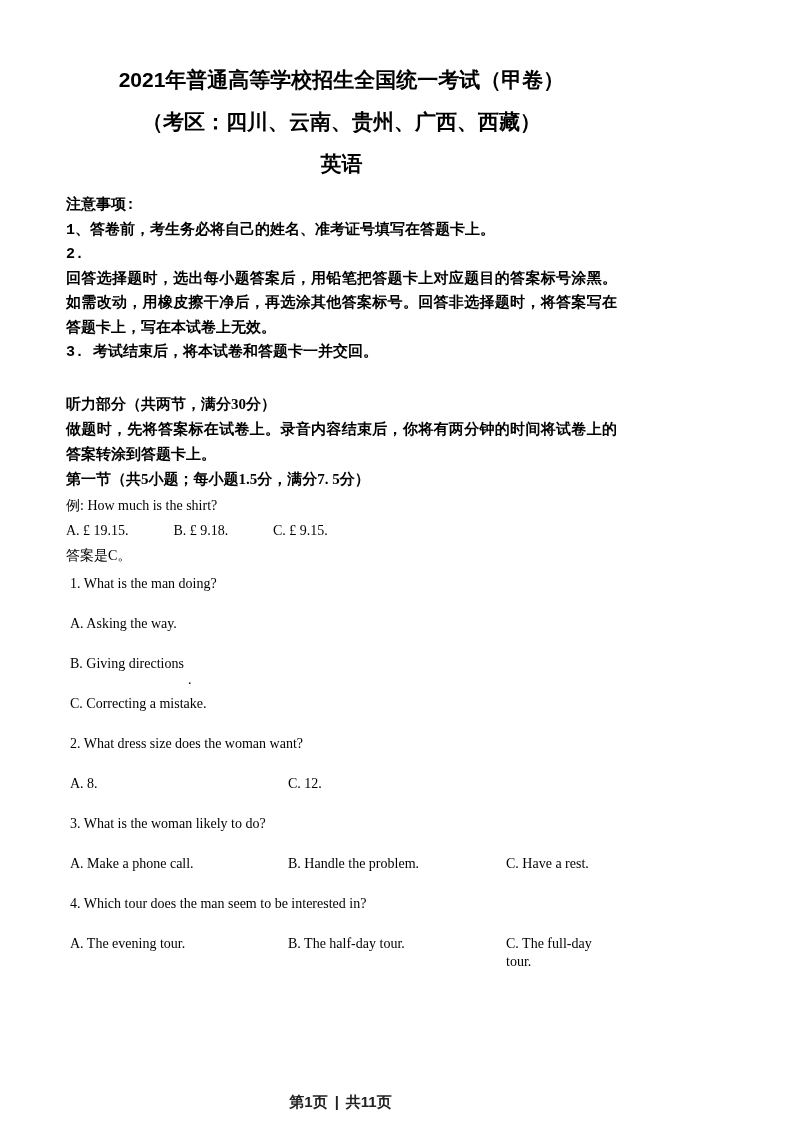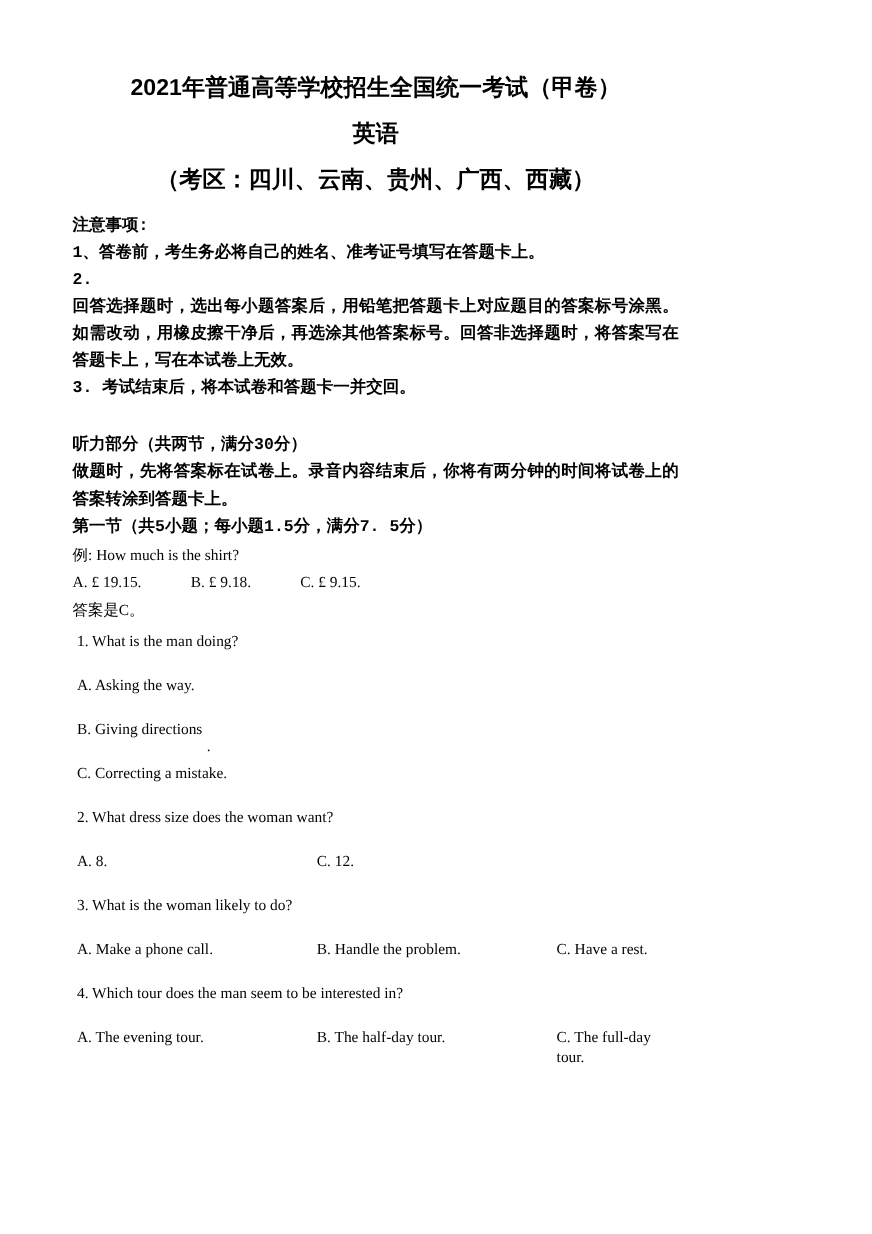--- a/index.html
+++ b/index.html
@@ -35,21 +35,21 @@
     margin-top: 15px;
     font-family: Liberation Mono, monospace;
     font-weight: bold;
     font-size: 15px;
     line-height: 24.5px;
   }
   .notice-block p { margin: 0; text-align: justify; }
   
   .listening-block {
     margin-top: 26px;
-    font-family: Liberation Mono, monospace;
+    font-family: Liberation Serif, serif;
     font-weight: bold;
     font-size: 15px;
     line-height: 25px;
   }
   .listening-block p { margin: 0; text-align: justify; }
   
   .example-block {
     margin-top: 1px;
     font-family: "Liberation Serif", serif;
     font-size: 14px;
@@ -97,22 +97,22 @@
   }
   .footer .sep { margin: 0 7px; font-weight: bold; }
 </style>
 </head>
 <body>
 
 <div class="page">
 
   <div class="title-block">
     <p>2021年普通高等学校招生全国统一考试（甲卷）</p>
+    <p>（考区：四川、云南、贵州、广西、西藏）</p>
     <p>英语</p>
-    <p>（考区：四川、云南、贵州、广西、西藏）</p>
   </div>
 
   <div class="notice-block">
     <p>注意事项:</p>
     <p>1、答卷前，考生务必将自己的姓名、准考证号填写在答题卡上。</p>
     <p>2.</p>
     <p>回答选择题时，选出每小题答案后，用铅笔把答题卡上对应题目的答案标号涂黑。如需改动，用橡皮擦干净后，再选涂其他答案标号。回答非选择题时，将答案写在答题卡上，写在本试卷上无效。</p>
     <p>3. 考试结束后，将本试卷和答题卡一并交回。</p>
   </div>
 
@@ -157,14 +157,17 @@
 
     <p>4. Which tour does the man seem to be interested in?</p>
     <div class="option-row">
       <span>A. The evening tour.</span>
       <span>B. The half-day tour.</span>
       <span>C. The full-day tour.</span>
     </div>
 
   </div>
 
+  <div class="footer">
+    <span>第1页</span><span class="sep">|</span><span>共11页</span>
+  </div>
 
 </div>
 
 </body></html>

